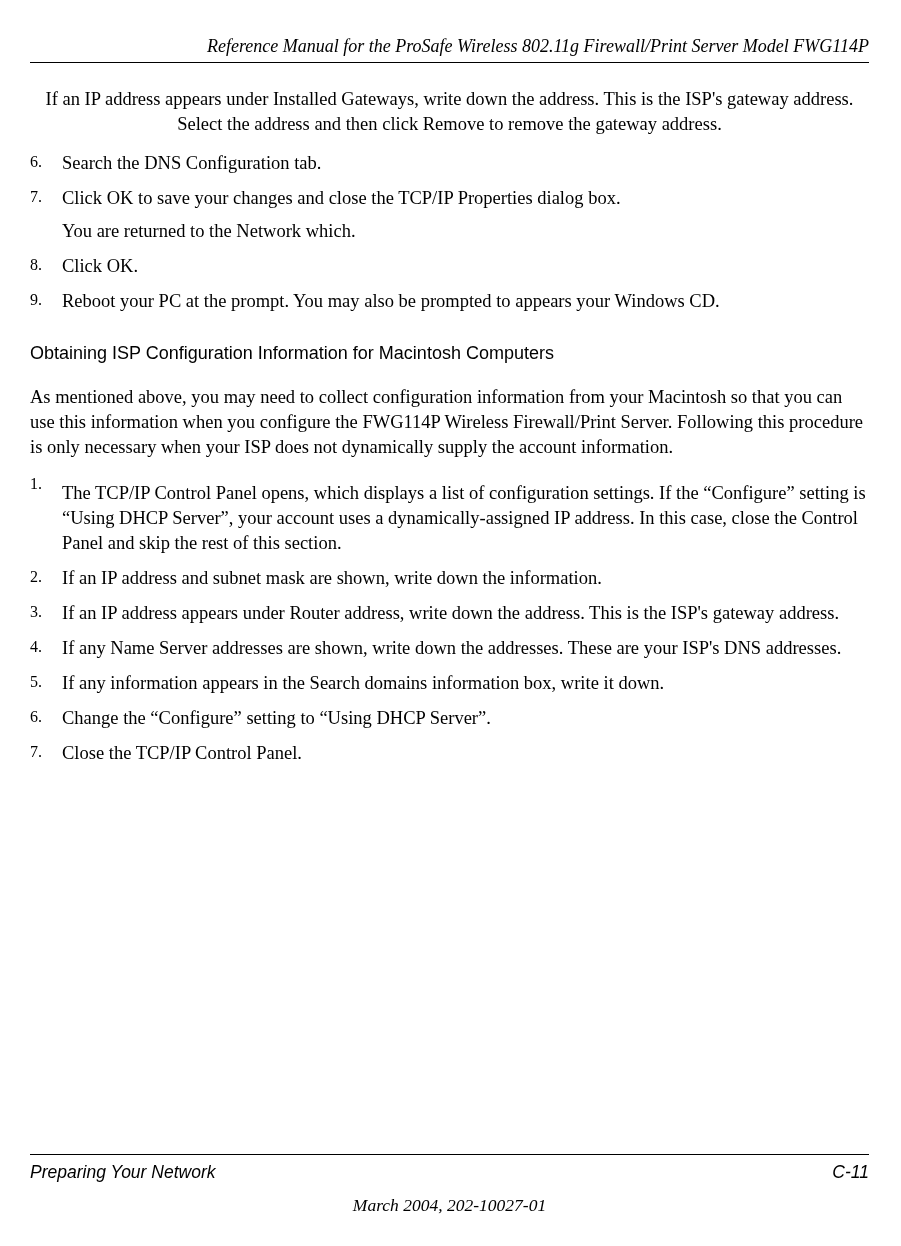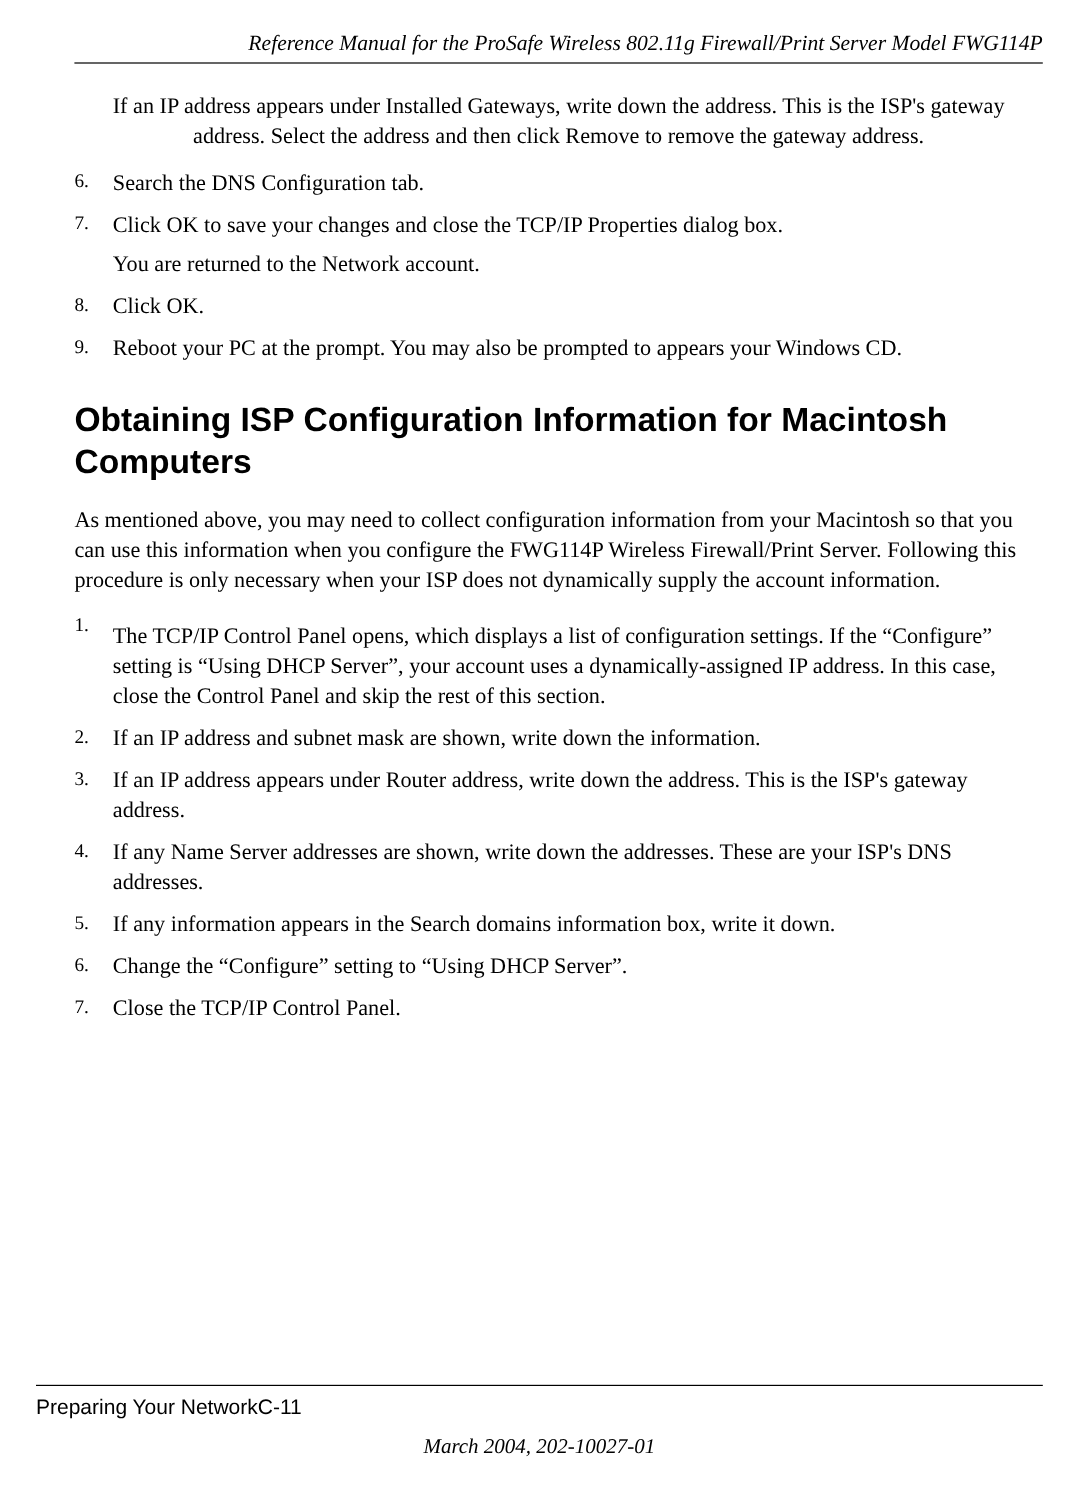--- a/index.html
+++ b/index.html
@@ -8,22 +8,21 @@
     font-family: "Times New Roman", Times, serif;
     font-size: 18.5px;
     line-height: 1.35;
     color: #000;
     width: 901px;
     height: 1246px;
     box-sizing: border-box;
     position: relative;
   }
   .page {
-    padding: 24px 32px 0 30px;
-    margin-left: 32px;
+    padding: 34px 32px 0 30px;
   }
   .header-line {
     font-style: italic;
     text-align: right;
     font-size: 18px;
     margin-bottom: 4px;
   }
   .hr-top {
     border: none;
     border-top: 1.5px solid #000;
@@ -45,40 +44,42 @@
     font-size: 16px;
   }
   .item-body {
     flex: 1;
   }
   .sub-para {
     margin-top: 8px;
   }
   h2.section {
     font-family: Arial, Helvetica, sans-serif;
-    font-weight: bold;
-    font-size: 28px;
+    font-weight: normal;
+    font-size: 18px;
     line-height: 1.25;
     margin: 28px 0 20px 0;
   }
   .footer {
     position: absolute;
     bottom: 28px;
     left: 30px;
     right: 32px;
   }
   .hr-bottom {
     border: none;
     border-top: 1.5px solid #000;
     margin: 0 0 6px 0;
   }
   .footer-row {
     display: flex;
+    justify-content: space-between;
     font-family: Arial, Helvetica, sans-serif;
     font-size: 17.5px;
+    font-style: italic;
   }
   .footer-center {
     text-align: center;
     font-style: italic;
     font-family: "Times New Roman", Times, serif;
     font-size: 17.5px;
     margin-top: 10px;
   }
 </style>
 </head>
@@ -95,21 +96,21 @@
     <div class="num">6.</div>
     <div class="item-body">
       <div>Search the DNS Configuration tab.</div>
     </div>
   </div>
 
   <div class="list-item">
     <div class="num">7.</div>
     <div class="item-body">
       <div>Click OK to save your changes and close the TCP/IP Properties dialog box.</div>
-      <div class="sub-para">You are returned to the Network account.</div>
+      <div class="sub-para">You are returned to the Network which.</div>
     </div>
   </div>
 
   <div class="list-item">
     <div class="num">8.</div>
     <div class="item-body">
       <div>Click OK.</div>
     </div>
   </div>
 

